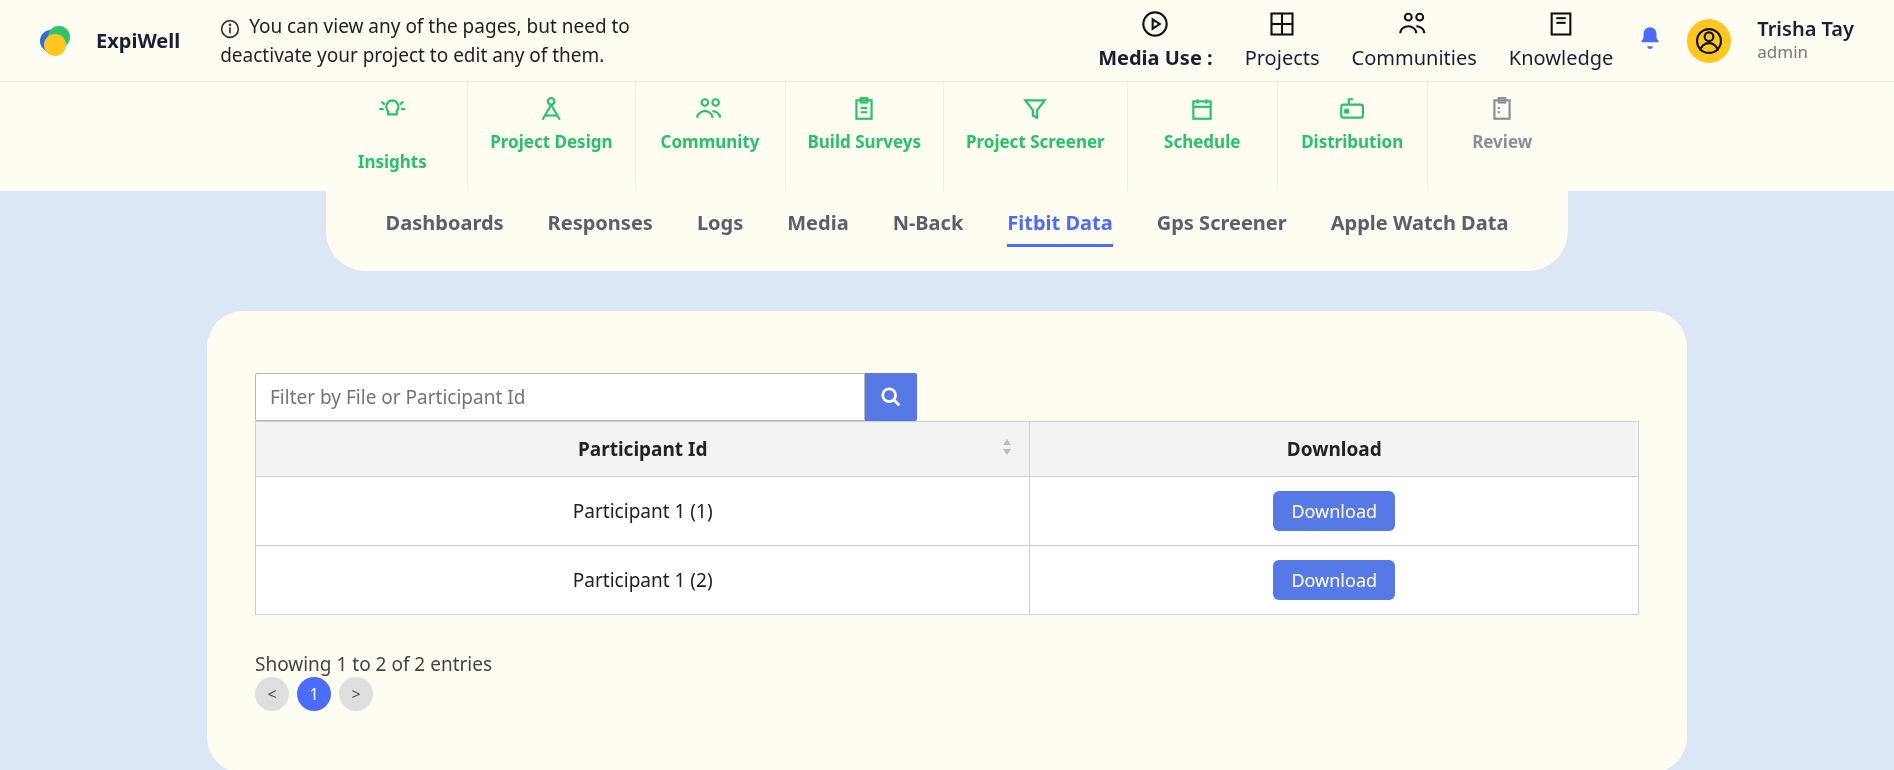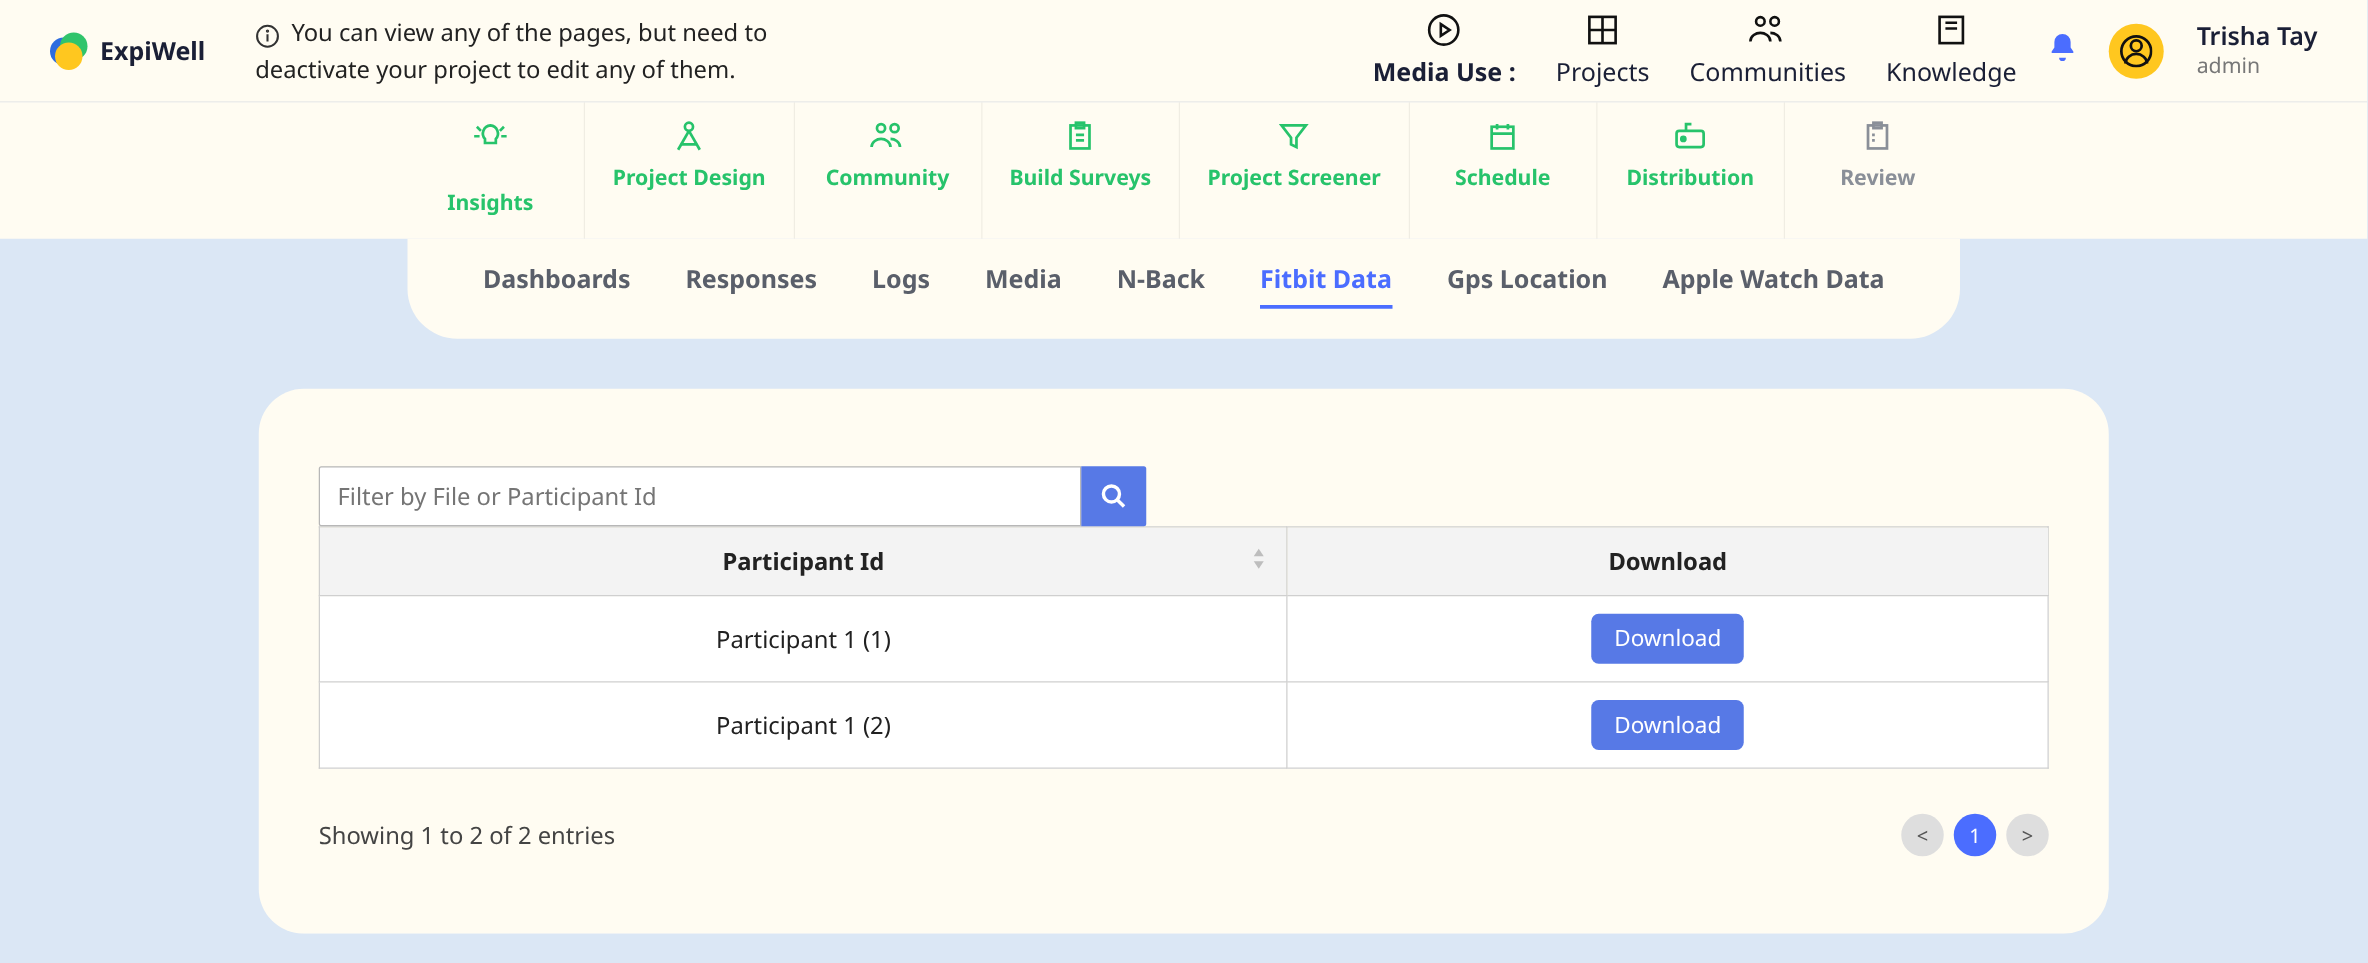--- a/index.html
+++ b/index.html
@@ -18,21 +18,21 @@
   body{margin:0;background:var(--page-blue);color:var(--text);}
   
   .topbar{
     background:var(--cream);
     display:flex;
     align-items:center;
     padding:10px 40px;
     border-bottom:1px solid #e7e7e7;
   }
   .logo{
-    display:flex;align-items:center;gap:10px;font-weight:700;font-size:20px;color:var(--navy);
+    display:flex;align-items:center;gap:26px;font-weight:700;font-size:20px;color:var(--navy);
     white-space:nowrap;margin-right:40px;
   }
   .logo-mark{position:relative;width:30px;height:30px;}
   .logo-mark span{position:absolute;border-radius:50%;width:22px;height:22px;}
   .logo-mark .c1{background:#2d6cdf;left:0;top:4px;}
   .logo-mark .c2{background:#30c46b;left:8px;top:0;}
   .logo-mark .c3{background:#ffc71f;left:4px;top:8px;}
   .notice{font-size:19px;color:#222;line-height:1.5;max-width:430px;}
   .notice .info-icon{display:inline-flex;vertical-align:text-bottom;margin-right:4px;}
   .main-nav{display:flex;gap:32px;margin-left:auto;align-items:flex-start;}
@@ -101,21 +101,21 @@
   }
   table.data td{
     border:1px solid var(--border);padding:14px;text-align:center;font-size:19px;background:#fff;
   }
   .sort-icon{position:absolute;right:16px;top:50%;transform:translateY(-50%);}
   .dl-btn{
     background:var(--light-blue);color:#fff;font-size:18px;border:none;
     padding:8px 18px;border-radius:6px;cursor:pointer;
   }
   .footer-row{
-    display:flex;justify-content:space-between;align-items:center;margin-top:36px;
+    display:flex;justify-content:space-between;align-items:flex-start;margin-top:36px;flex-direction:column;
   }
   .showing{font-size:19px;color:#444;}
   .pager{display:flex;gap:8px;}
   .pager button{
     width:34px;height:34px;border-radius:50%;border:none;background:#dedede;
     color:#555;font-size:16px;cursor:pointer;
   }
   .pager button.current{background:#4b6dff;color:#fff;}
 </style>
 </head>
@@ -277,21 +277,21 @@
 </div>
 
 <div class="tabs-wrap">
   <div class="tabs">
     <div class="tab">Dashboards</div>
     <div class="tab">Responses</div>
     <div class="tab">Logs</div>
     <div class="tab">Media</div>
     <div class="tab">N-Back</div>
     <div class="tab active">Fitbit Data</div>
-    <div class="tab">Gps Location</div>
+    <div class="tab">Gps Screener</div>
     <div class="tab">Apple Watch Data</div>
   </div>
 </div>
 
 <div class="card">
   <div class="search-row">
     <input class="search-input" placeholder="Filter by File or Participant Id" style="">
     <button class="search-btn">
       <svg width="22" height="22" viewBox="0 0 24 24" fill="none" stroke="#fff" stroke-width="3">
           <circle cx="10" cy="10" r="7"></circle>

